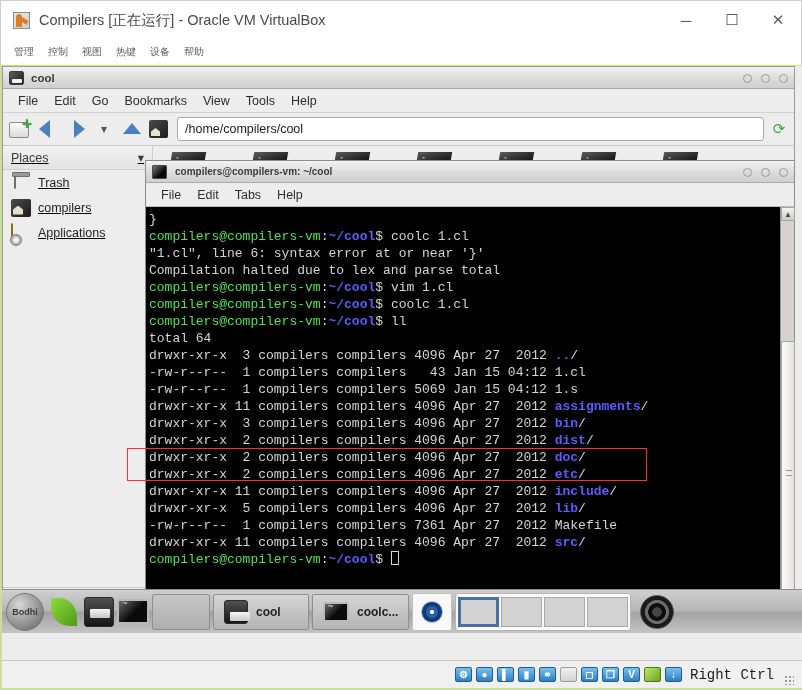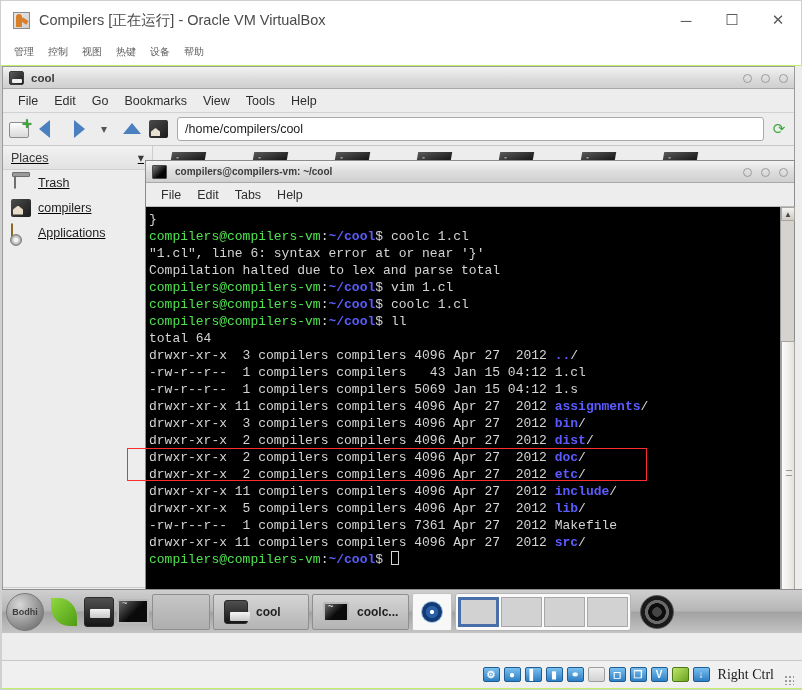--- a/index.html
+++ b/index.html
@@ -359,21 +359,21 @@
     position:absolute; inset:0; display:flex;align-items:center;justify-content:center;
     color:#ffffff; font-size:10px; font-weight:bold;
   }
   .sb-ico.grey .sbi-base {
     background: linear-gradient(to bottom,#f0f0f0,#d2d2d2); border-color:#9d9d9d;
   }
   .sb-ico.green .sbi-base {
     background: linear-gradient(135deg,#bfe66a,#6aa31f); border-color:#4d7a15;
   }
   .sb-host {
-    font-family: Liberation Serif, serif; font-size: 14px;
+    font-family: Liberation Mono, monospace; font-size: 14px;
     color: #1a1a1a; margin-left: 4px; white-space: nowrap;
   }
   .sb-grip2 {
     width: 10px; height: 10px; margin-left: 6px; align-self: flex-end;
     margin-bottom: 3px;
     background-image: radial-gradient(#9a9a9a 40%, transparent 41%);
     background-size: 4px 4px;
   }
 </style>
 </head>

